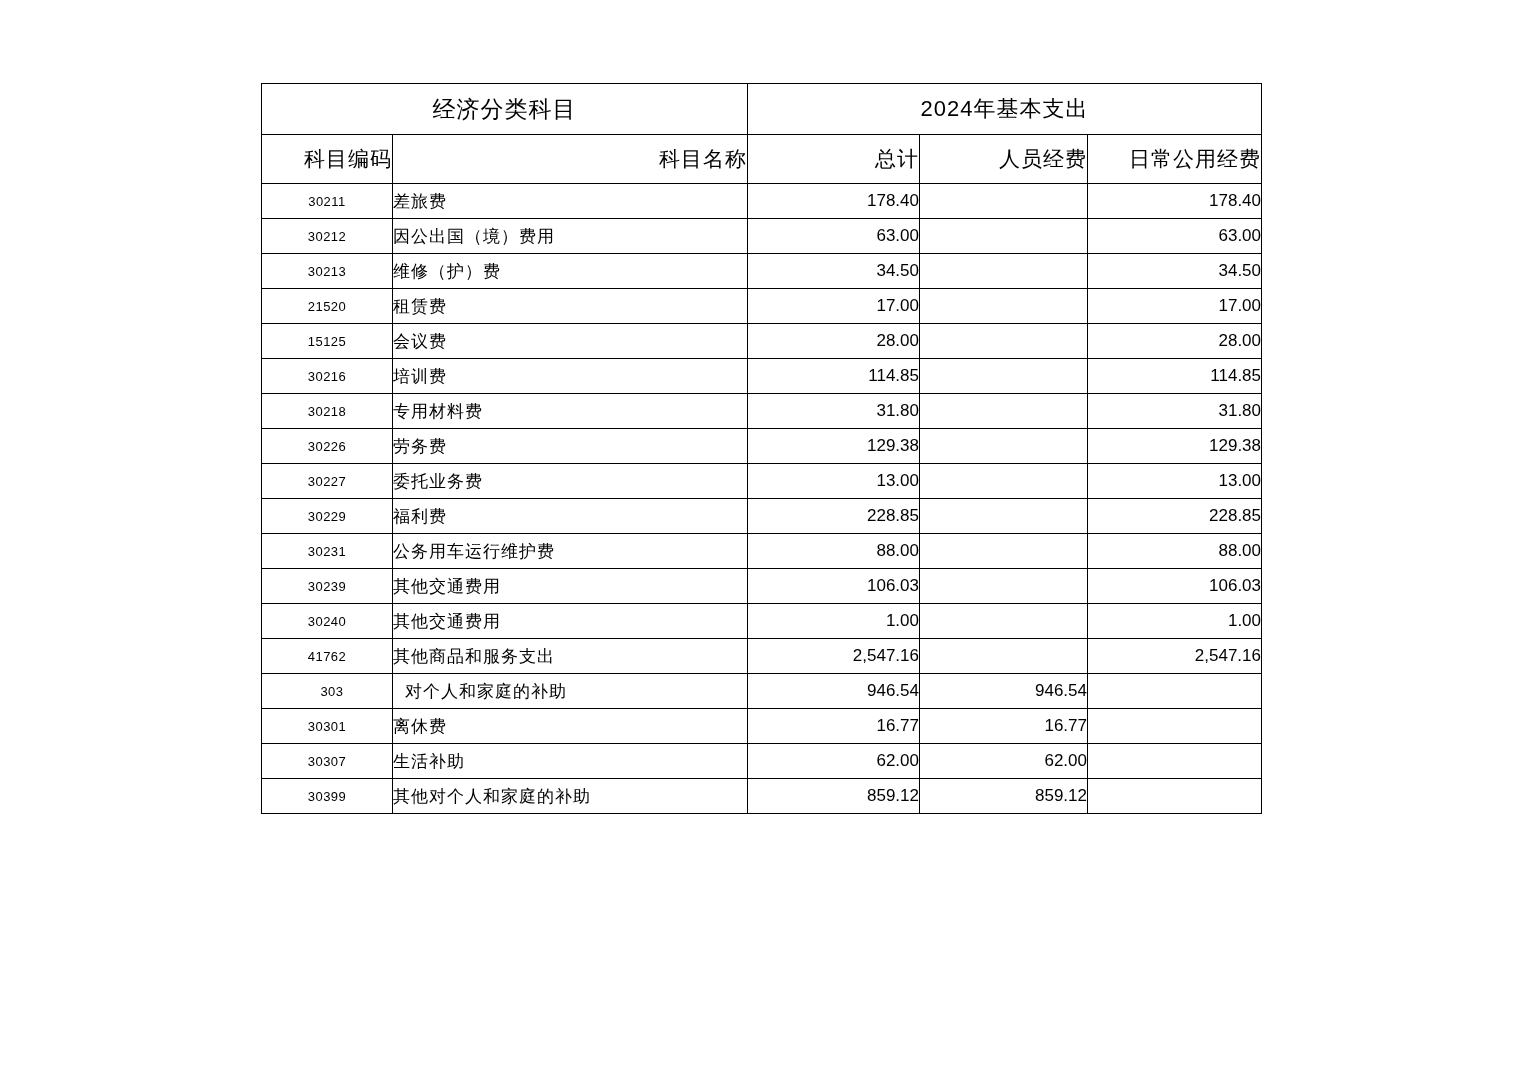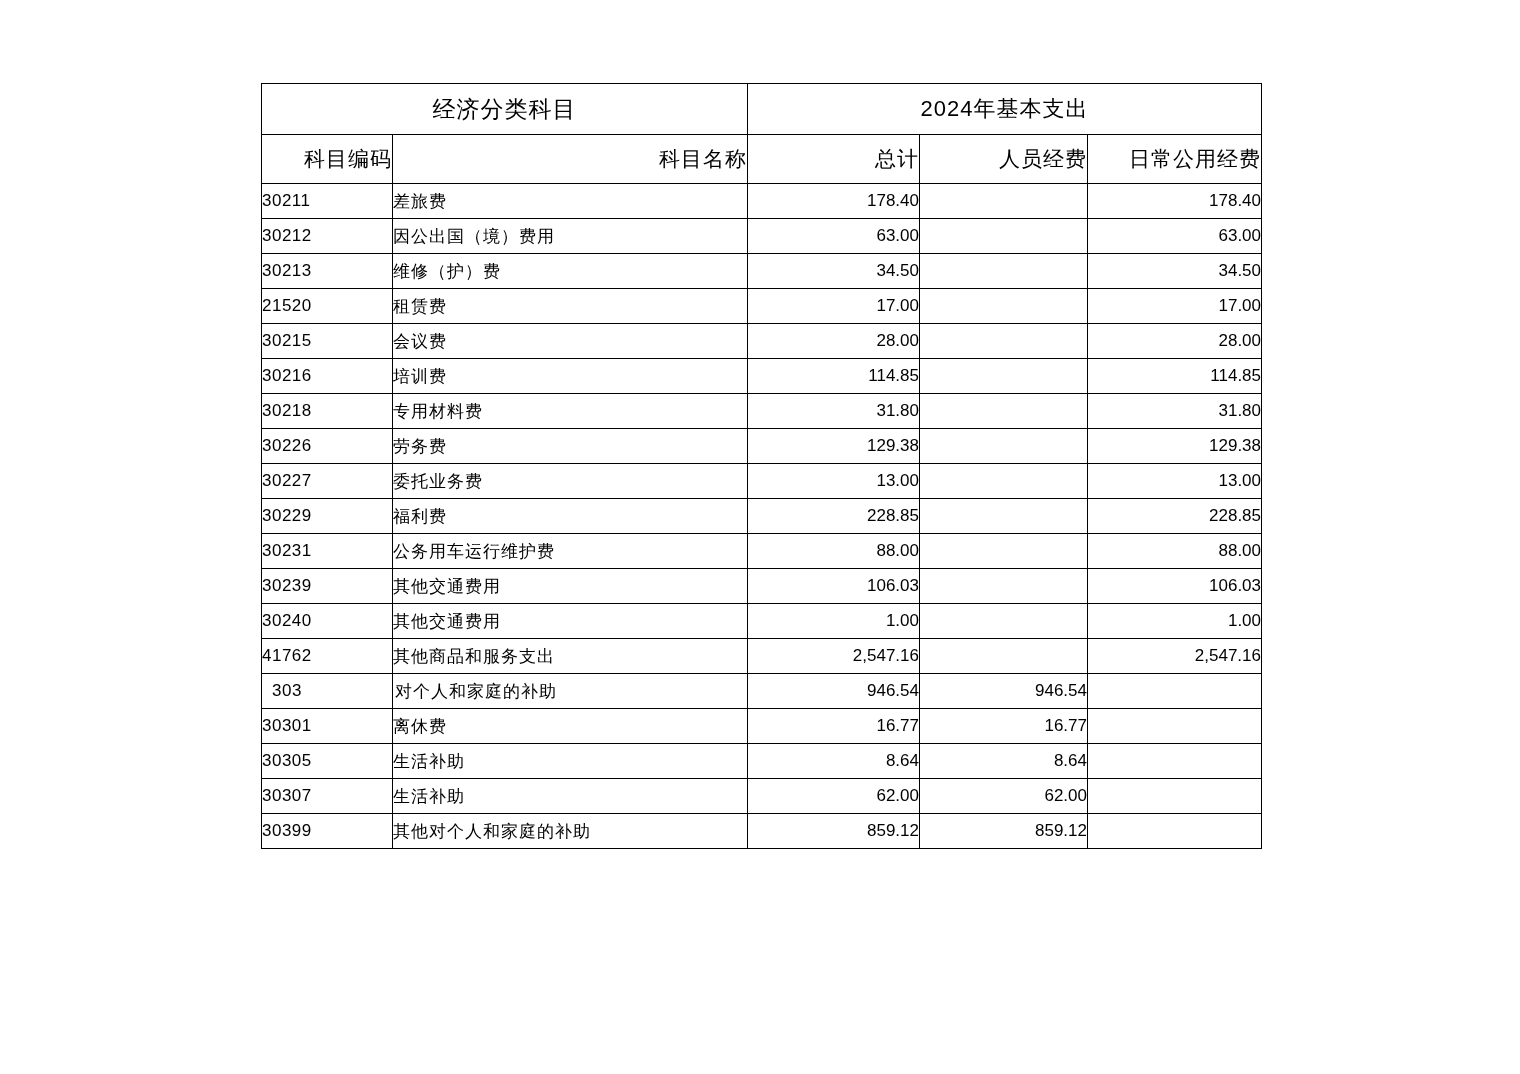--- a/index.html
+++ b/index.html
@@ -55,35 +55,36 @@
     height: 48px;
     text-align: right;
     font-size: 21px;
     letter-spacing: 1px;
   }
   .hdr-year {
     font-family: "Liberation Sans", sans-serif;
     font-size: 22px;
   }
   td.code {
-    font-size: 17px;
+    font-size: 13px;
     padding-left: 22px;
     font-family: "Liberation Sans", sans-serif;
     letter-spacing: 0.5px;
+    text-align: center;
   }
   td.code.lvl2 {
     padding-left: 10px;
   }
   td.name {
     font-size: 17px;
     padding-left: 22px;
     letter-spacing: 1px;
   }
   td.name.lvl2 {
-    padding-left: 2px;
+    padding-left: 12px;
   }
   td.num {
     font-size: 17px;
     text-align: right;
     padding-right: 14px;
     font-family: "Liberation Sans", sans-serif;
   }
   tr.data-row td {
     height: 34px;
   }
@@ -137,21 +138,21 @@
             <td class="num">34.50</td>
           </tr>
           <tr class="data-row">
             <td class="code">21520</td>
             <td class="name">租赁费</td>
             <td class="num">17.00</td>
             <td class="num"></td>
             <td class="num">17.00</td>
           </tr>
           <tr class="data-row">
-            <td class="code">30215</td>
+            <td class="code">15125</td>
             <td class="name">会议费</td>
             <td class="num">28.00</td>
             <td class="num"></td>
             <td class="num">28.00</td>
           </tr>
           <tr class="data-row">
             <td class="code">30216</td>
             <td class="name">培训费</td>
             <td class="num">114.85</td>
             <td class="num"></td>
@@ -218,27 +219,20 @@
             <td class="name lvl2">对个人和家庭的补助</td>
             <td class="num">946.54</td>
             <td class="num">946.54</td>
             <td class="num"></td>
           </tr>
           <tr class="data-row">
             <td class="code">30301</td>
             <td class="name">离休费</td>
             <td class="num">16.77</td>
             <td class="num">16.77</td>
-            <td class="num"></td>
-          </tr>
-          <tr class="data-row">
-            <td class="code">30305</td>
-            <td class="name">生活补助</td>
-            <td class="num">8.64</td>
-            <td class="num">8.64</td>
             <td class="num"></td>
           </tr>
           <tr class="data-row">
             <td class="code">30307</td>
             <td class="name">生活补助</td>
             <td class="num">62.00</td>
             <td class="num">62.00</td>
             <td class="num"></td>
           </tr>
           <tr class="data-row">

